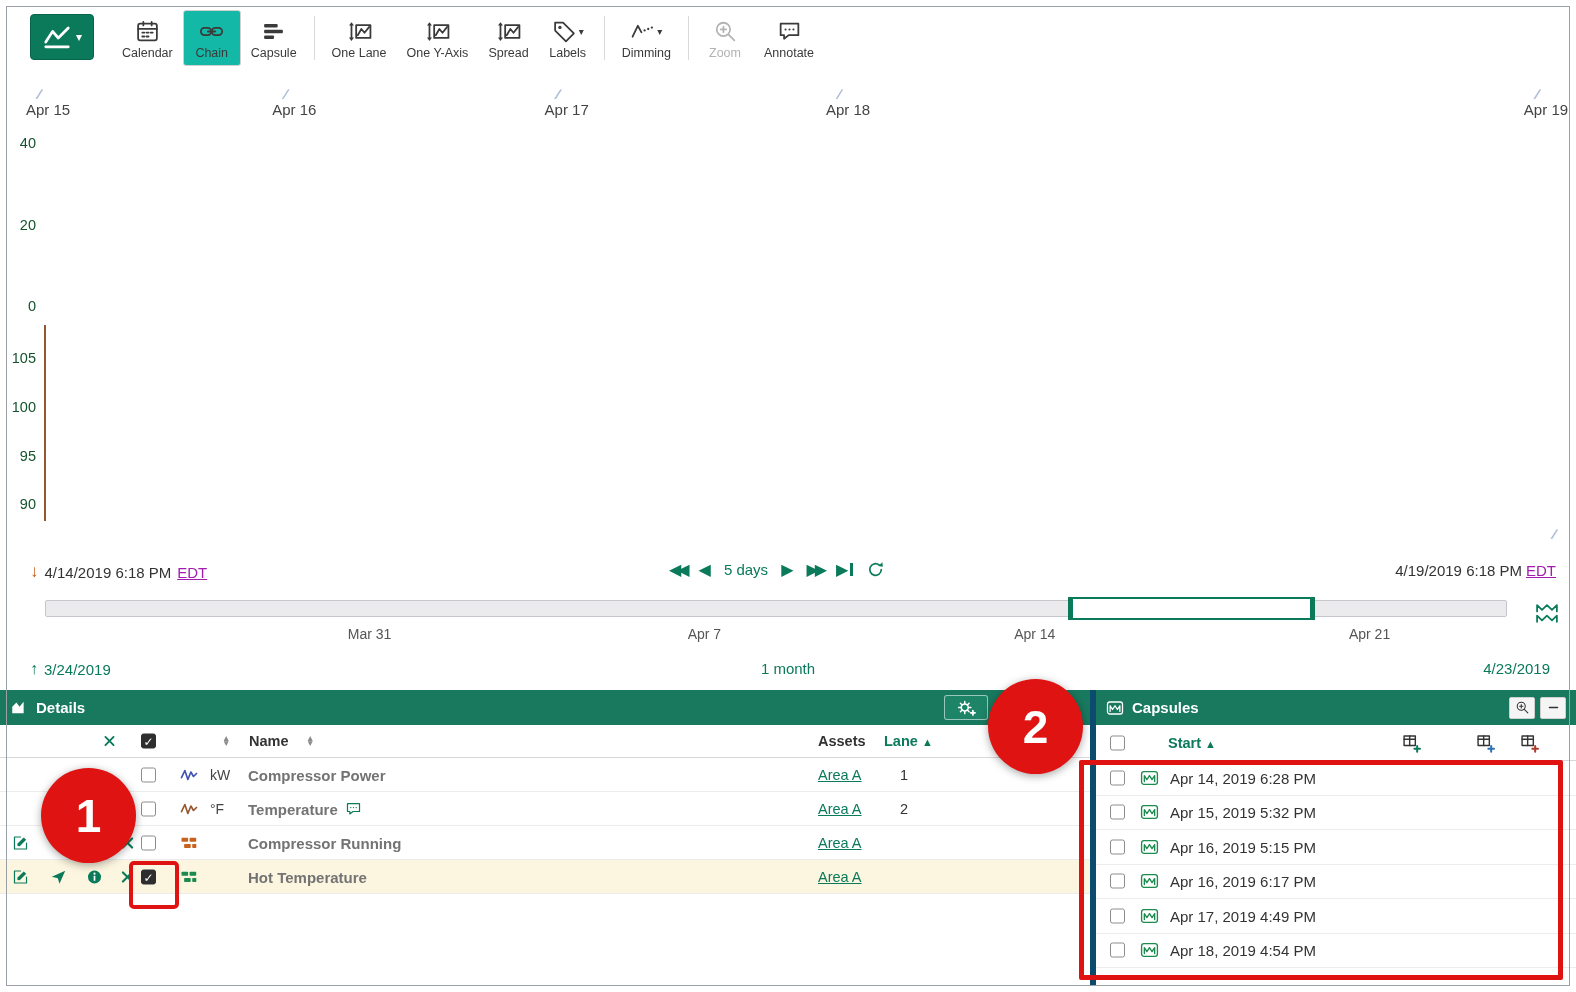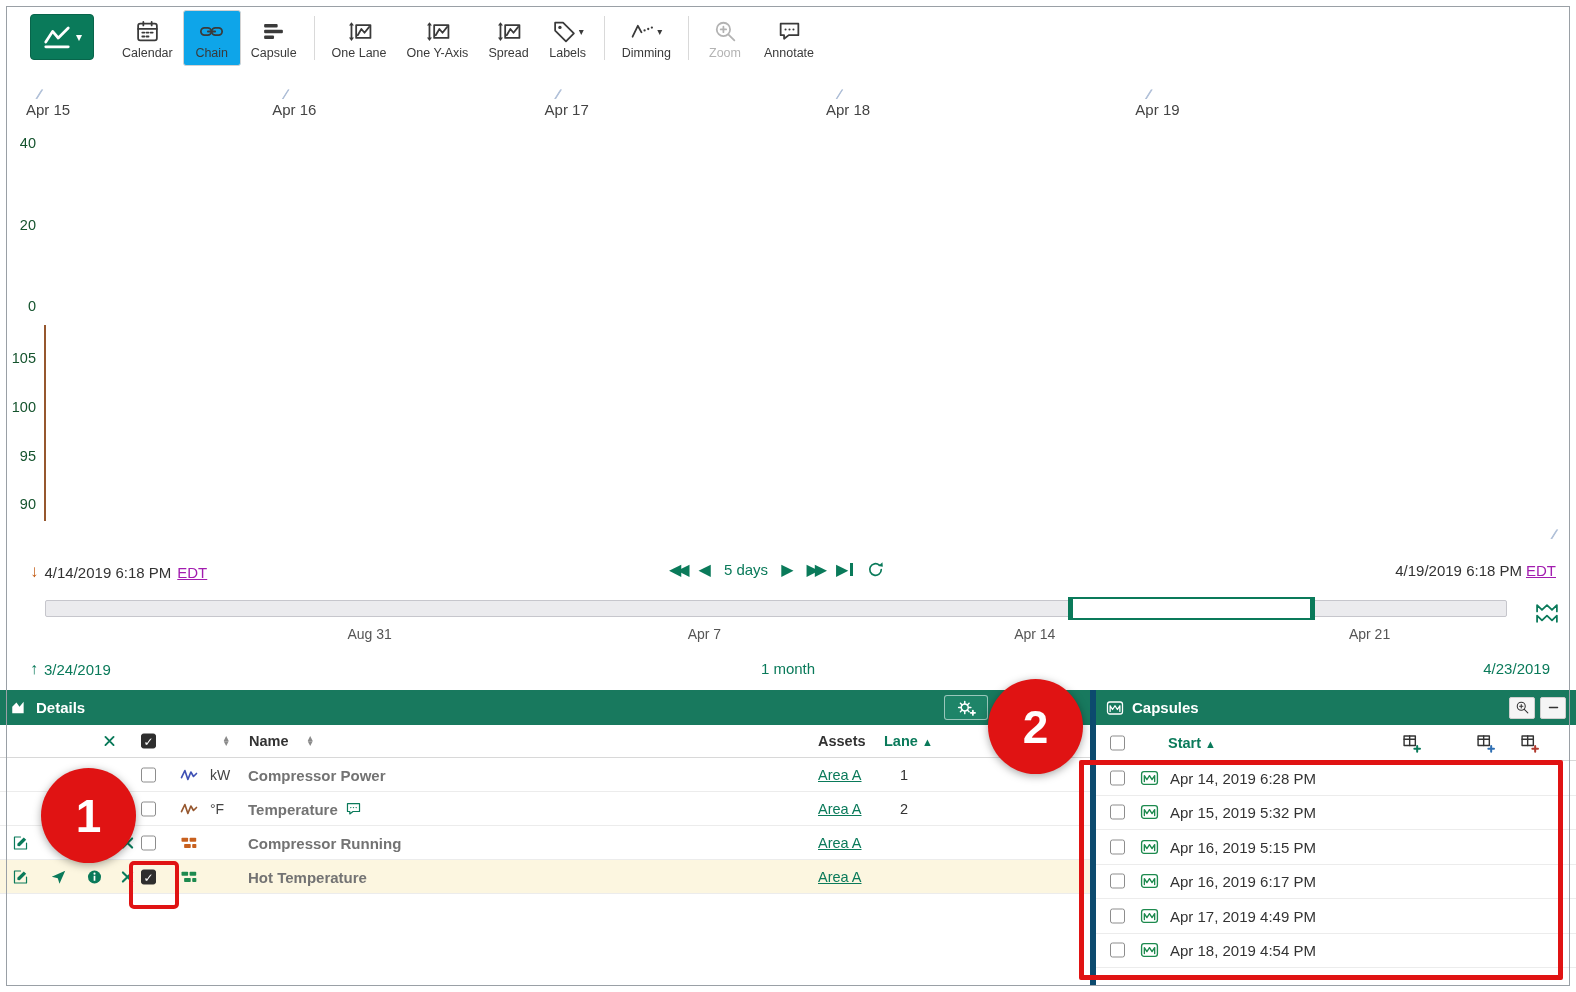--- a/index.html
+++ b/index.html
@@ -11,21 +11,21 @@
 .ic{display:block}
 .ic [data-s]{fill:none;stroke:currentColor;stroke-width:1.7;stroke-linecap:round;stroke-linejoin:round}
 .ic [data-f]{fill:currentColor;stroke:none}
 .ic-wrap{display:inline-flex;align-items:center;justify-content:center}
 
 .toolbar{position:absolute;top:10px;left:0;right:0;height:80px}
 .main-btn{position:absolute;left:30px;top:4px;width:64px;height:46px;background:#0a7a5a;border:1px solid #08654b;border-radius:4px;display:flex;align-items:center;justify-content:center;gap:4px;color:#fff;cursor:pointer}
 .main-btn .caret-w{font-size:12px;color:#fff}
 .tb-items{position:absolute;left:112px;top:0;display:flex;align-items:stretch}
 .tb-item{display:flex;flex-direction:column;align-items:center;gap:3px;padding:7px 9px 5px;background:none;border:1px solid transparent;border-radius:3px;color:#3a3a3a;font-family:inherit;cursor:pointer;min-width:58px}
-.tb-item.active{background:#0ea5e9;border-color:#d2d2d2}
+.tb-item.active{background:#14b8a6;border-color:#d2d2d2}
 .tb-item.disabled{color:#b3b3b3;cursor:default}
 .tb-label{font-size:12.5px;line-height:1;color:inherit;white-space:nowrap}
 .tb-iconrow{display:flex;align-items:center;gap:2px;height:26px}
 .caret{font-size:10px;color:inherit}
 .tb-divider{width:1px;background:#d9d9d9;margin:6px 7px;align-self:stretch}
 
 .chart-area{position:absolute;top:92px;left:0;width:1576px;height:466px}
 .y-axis{position:absolute;left:0;top:0;width:42px;height:100%}
 .ytick{position:absolute;right:6px;font-size:14.5px;color:#14532d}
 .temp-axis{position:absolute;left:44px;top:233px;width:2px;height:196px;background:#96572e}
@@ -318,21 +318,21 @@
           <div class="lane l2">
             <svg viewBox="0 0 300 195" preserveAspectRatio="none">
               <polyline points="0.0,183.6 1.2,188.2 2.4,190.1 3.6,188.7 4.8,180.0 6.0,180.7 7.2,175.7 8.4,180.6 9.6,174.6 10.8,183.2 12.0,173.4 13.2,188.5 14.4,187.5 15.6,179.0 16.8,170.2 18.0,177.8 19.2,168.5 20.4,161.4 21.6,165.6 22.8,164.0 24.0,166.0 25.2,164.2 26.4,144.2 27.6,151.4 28.8,138.2 30.0,138.9 31.2,140.5 32.4,143.0 33.6,150.2 34.8,127.7 36.0,130.5 37.2,126.8 38.4,143.6 39.6,137.3 40.8,135.5 42.0,139.1 43.2,139.9 44.4,144.6 45.6,133.1 46.8,136.4 48.0,140.2 49.2,120.6 50.4,138.8 51.6,131.4 52.8,133.1 54.0,125.8 55.2,133.2 56.4,129.5 57.6,125.0 58.8,115.7 60.0,119.3 61.2,107.9 62.4,99.3 63.6,108.9 64.8,105.5 66.0,100.5 67.2,86.4 68.4,90.3 69.6,82.3 70.8,79.3 72.0,84.9 73.2,87.1 74.4,79.4 75.6,87.7 76.8,82.1 78.0,79.6 79.2,85.8 80.4,75.4 81.6,84.7 82.8,77.6 84.0,92.5 85.2,84.4 86.4,87.9 87.6,88.4 88.8,100.4 90.0,97.1 91.2,92.8 92.4,88.3 93.6,97.7 94.8,88.6 96.0,86.6 97.2,78.7 98.4,77.5 99.6,80.8 100.8,77.5 102.0,71.6 103.2,88.0 104.4,67.9 105.6,79.1 106.8,74.7 108.0,68.8 109.2,67.5 110.4,86.0 111.6,84.9 112.8,79.8 114.0,80.7 115.2,66.2 116.4,71.9 117.6,81.1 118.8,81.4 120.0,79.8 121.2,79.6 122.4,77.8 123.6,80.2 124.8,71.0 126.0,87.6 127.2,80.0 128.4,83.5 129.6,76.5 130.8,91.6 132.0,92.8 133.2,85.4 134.4,85.6 135.6,83.2 136.8,70.6 138.0,89.3 139.2,77.8 140.4,83.8 141.6,83.5 142.8,78.9 144.0,66.1 145.2,75.1 146.4,67.0 147.6,69.5 148.8,68.5 150.0,64.2 151.2,58.6 152.4,65.2 153.6,66.5 154.8,65.7 156.0,61.9 157.2,62.0 158.4,65.1 159.6,55.3 160.8,54.9 162.0,59.1 163.2,67.9 164.4,71.8 165.6,68.4 166.8,66.9 168.0,78.0 169.2,73.4 170.4,79.3 171.6,68.6 172.8,63.2 174.0,67.1 175.2,80.6 176.4,62.0 177.6,76.5 178.8,80.3 180.0,72.1 181.2,70.3 182.4,58.9 183.6,70.1 184.8,65.5 186.0,58.2 187.2,56.8 188.4,78.3 189.6,76.3 190.8,69.8 192.0,65.8 193.2,61.6 194.4,66.6 195.6,64.4 196.8,78.5 198.0,75.5 199.2,86.9 200.4,67.9 201.6,93.3 202.8,90.2 204.0,83.4 205.2,84.3 206.4,82.7 207.6,104.9 208.8,94.2 210.0,88.3 211.2,93.9 212.4,92.0 213.6,100.5 214.8,112.0 216.0,94.0 217.2,108.4 218.4,96.1 219.6,97.6 220.8,110.0 222.0,108.2 223.2,96.2 224.4,95.6 225.6,106.2 226.8,114.0 228.0,99.8 229.2,104.4 230.4,94.8 231.6,107.6 232.8,104.2 234.0,115.4 235.2,104.8 236.4,117.0 237.6,103.1 238.8,110.3 240.0,117.3 241.2,112.0 242.4,106.8 243.6,123.1 244.8,126.5 246.0,112.7 247.2,129.3 248.4,134.9 249.6,127.3 250.8,130.0 252.0,139.3 253.2,123.4 254.4,141.2 255.6,137.7 256.8,142.3 258.0,129.2 259.2,123.5 260.4,127.5 261.6,127.8 262.8,127.8 264.0,121.3 265.2,120.8 266.4,131.0 267.6,139.0 268.8,132.7 270.0,122.1 271.2,125.8 272.4,136.3 273.6,147.1 274.8,134.9 276.0,148.5 277.2,147.6 278.4,146.1 279.6,140.4 280.8,152.0 282.0,150.8 283.2,155.5 284.4,156.3 285.6,152.9 286.8,159.6 288.0,171.0 289.2,172.5 290.4,185.7 291.6,173.0 292.8,184.2 294.0,190.1 295.2,179.1 296.4,190.1 297.6,190.1 298.8,190.1 300.0,190.1 " fill="none" stroke="#96572e" stroke-width="1.35" vector-effect="non-scaling-stroke"></polyline>
             </svg>
           </div>
           <div class="xlabel">
             <span class="hatch">∕∕</span>
             <span class="xtext">Apr 18</span>
           </div>
         </div>
-        <div class="segment" style="flex-grow: 388; flex-basis: 0px;">
+        <div class="segment" style="flex-grow: 388; flex-basis: 0px; justify-content: space-between;">
           <div class="seg-bars">
             <div class="tanbar" style="left: 22%; width: 52%;"></div>
             <div class="greenbar" style="left: 2%; width: 93%;"></div>
           </div>
           <div class="lane">
             <svg viewBox="0 0 300 195" preserveAspectRatio="none">
               <polyline points="0.0,185.9 1.5,185.9 3.0,186.1 4.5,185.5 6.0,186.1 7.5,186.3 9.0,185.7 10.5,185.0 12.0,185.9 13.5,185.0 15.0,186.3 16.5,186.0 18.0,185.8 19.5,185.2 21.0,186.1 22.5,186.2 24.0,185.7 25.5,186.3 27.0,185.5 28.5,185.7 30.0,185.8 31.5,185.7 33.0,186.4 34.5,185.8 36.0,185.8 37.5,184.9 39.0,185.9 40.5,185.9 42.0,185.1 43.5,185.1 45.0,186.2 46.5,185.7 48.0,185.9 49.5,186.0 51.0,184.9 52.5,185.5 54.0,185.0 55.5,186.3 57.0,185.5 58.5,185.1 60.0,185.2 61.5,185.7 63.0,185.6 64.5,185.4 66.0,186.2 67.5,185.4 69.0,186.3 70.5,185.4 72.0,26.9 73.5,27.2 75.0,26.2 76.5,26.8 78.0,30.5 79.5,27.9 81.0,28.9 82.5,30.0 84.0,26.6 85.5,27.3 87.0,26.4 88.5,28.5 90.0,29.6 91.5,31.5 93.0,25.8 94.5,28.3 96.0,30.2 97.5,29.8 99.0,26.9 100.5,31.4 102.0,27.7 103.5,26.6 105.0,29.7 106.5,31.1 108.0,25.5 109.5,29.6 111.0,31.3 112.5,28.0 114.0,25.9 115.5,28.2 117.0,30.8 118.5,26.1 120.0,25.8 121.5,26.3 123.0,30.6 124.5,28.7 126.0,29.6 127.5,28.0 129.0,27.3 130.5,25.5 132.0,29.7 133.5,28.1 135.0,30.2 136.5,28.6 138.0,26.2 139.5,30.6 141.0,28.6 142.5,31.1 144.0,25.6 145.5,30.0 147.0,29.1 148.5,27.5 150.0,29.6 151.5,29.5 153.0,27.5 154.5,30.6 156.0,28.7 157.5,29.6 159.0,27.5 160.5,31.2 162.0,30.3 163.5,30.8 165.0,29.6 166.5,27.2 168.0,29.6 169.5,31.0 171.0,26.2 172.5,28.9 174.0,27.3 175.5,28.2 177.0,29.4 178.5,31.2 180.0,30.6 181.5,26.9 183.0,26.1 184.5,28.3 186.0,28.7 187.5,26.3 189.0,25.4 190.5,30.6 192.0,30.9 193.5,25.7 195.0,26.9 196.5,30.7 198.0,29.0 199.5,29.5 201.0,28.5 202.5,29.0 204.0,26.3 205.5,31.4 207.0,28.8 208.5,30.1 210.0,27.0 211.5,29.1 213.0,30.3 214.5,26.1 216.0,28.9 217.5,29.8 219.0,25.7 220.5,28.7 222.0,28.7 223.5,29.0 225.0,27.3 226.5,25.9 228.0,30.8 229.5,27.8 231.0,26.5 232.5,30.8 234.0,116.5 235.5,119.2 237.0,118.0 238.5,120.8 240.0,117.6 241.5,114.8 243.0,116.3 244.5,116.3 246.0,118.1 247.5,118.9 249.0,116.9 250.5,118.1 252.0,115.6 253.5,117.5 255.0,115.6 256.5,115.8 258.0,120.2 259.5,115.7 261.0,118.0 262.5,120.7 264.0,114.9 265.5,116.8 267.0,118.7 268.5,115.5 270.0,120.1 271.5,118.4 273.0,119.1 274.5,117.8 276.0,118.8 277.5,117.7 279.0,118.6 280.5,115.5 282.0,118.3 283.5,115.6 285.0,116.0 286.5,116.3 288.0,118.0 289.5,115.9 291.0,116.0 292.5,115.3 294.0,120.3 295.5,118.1 297.0,117.6 298.5,116.1 " fill="none" stroke="#3f51b5" stroke-width="1.35" vector-effect="non-scaling-stroke"></polyline>
             </svg>
           </div>
           <div class="lane l2">
@@ -375,21 +375,21 @@
       <span class="rtext">4/19/2019 6:18 PM</span>
       <a class="tz">EDT</a>
     </div>
   </div>
 
   <div class="timeline">
     <div class="track">
       <div class="window"></div>
     </div>
     <div id="timeline-labels">
-        <span class="tl-label" style="left: 22.2%;">Aug 31</span>
+        <span class="tl-label" style="left: 22.2%;">Mar 31</span>
         <span class="tl-label" style="left: 45.1%;">Apr 7</span>
         <span class="tl-label" style="left: 67.7%;">Apr 14</span>
         <span class="tl-label" style="left: 90.6%;">Apr 21</span>
       </div>
   </div>
   <span class="tl-waves ic-wrap">
       <svg class="ic" width="25" height="25" viewBox="0 0 24 24">
         <path data-s="" d="M2 10V4l4.7 4.6L11.5 4l4.8 4.6L21 4v6"></path>
         <path data-s="" d="M2 20v-6l4.7 4.6 4.8-4.6 4.8 4.6L21 14v6"></path>
       </svg>

